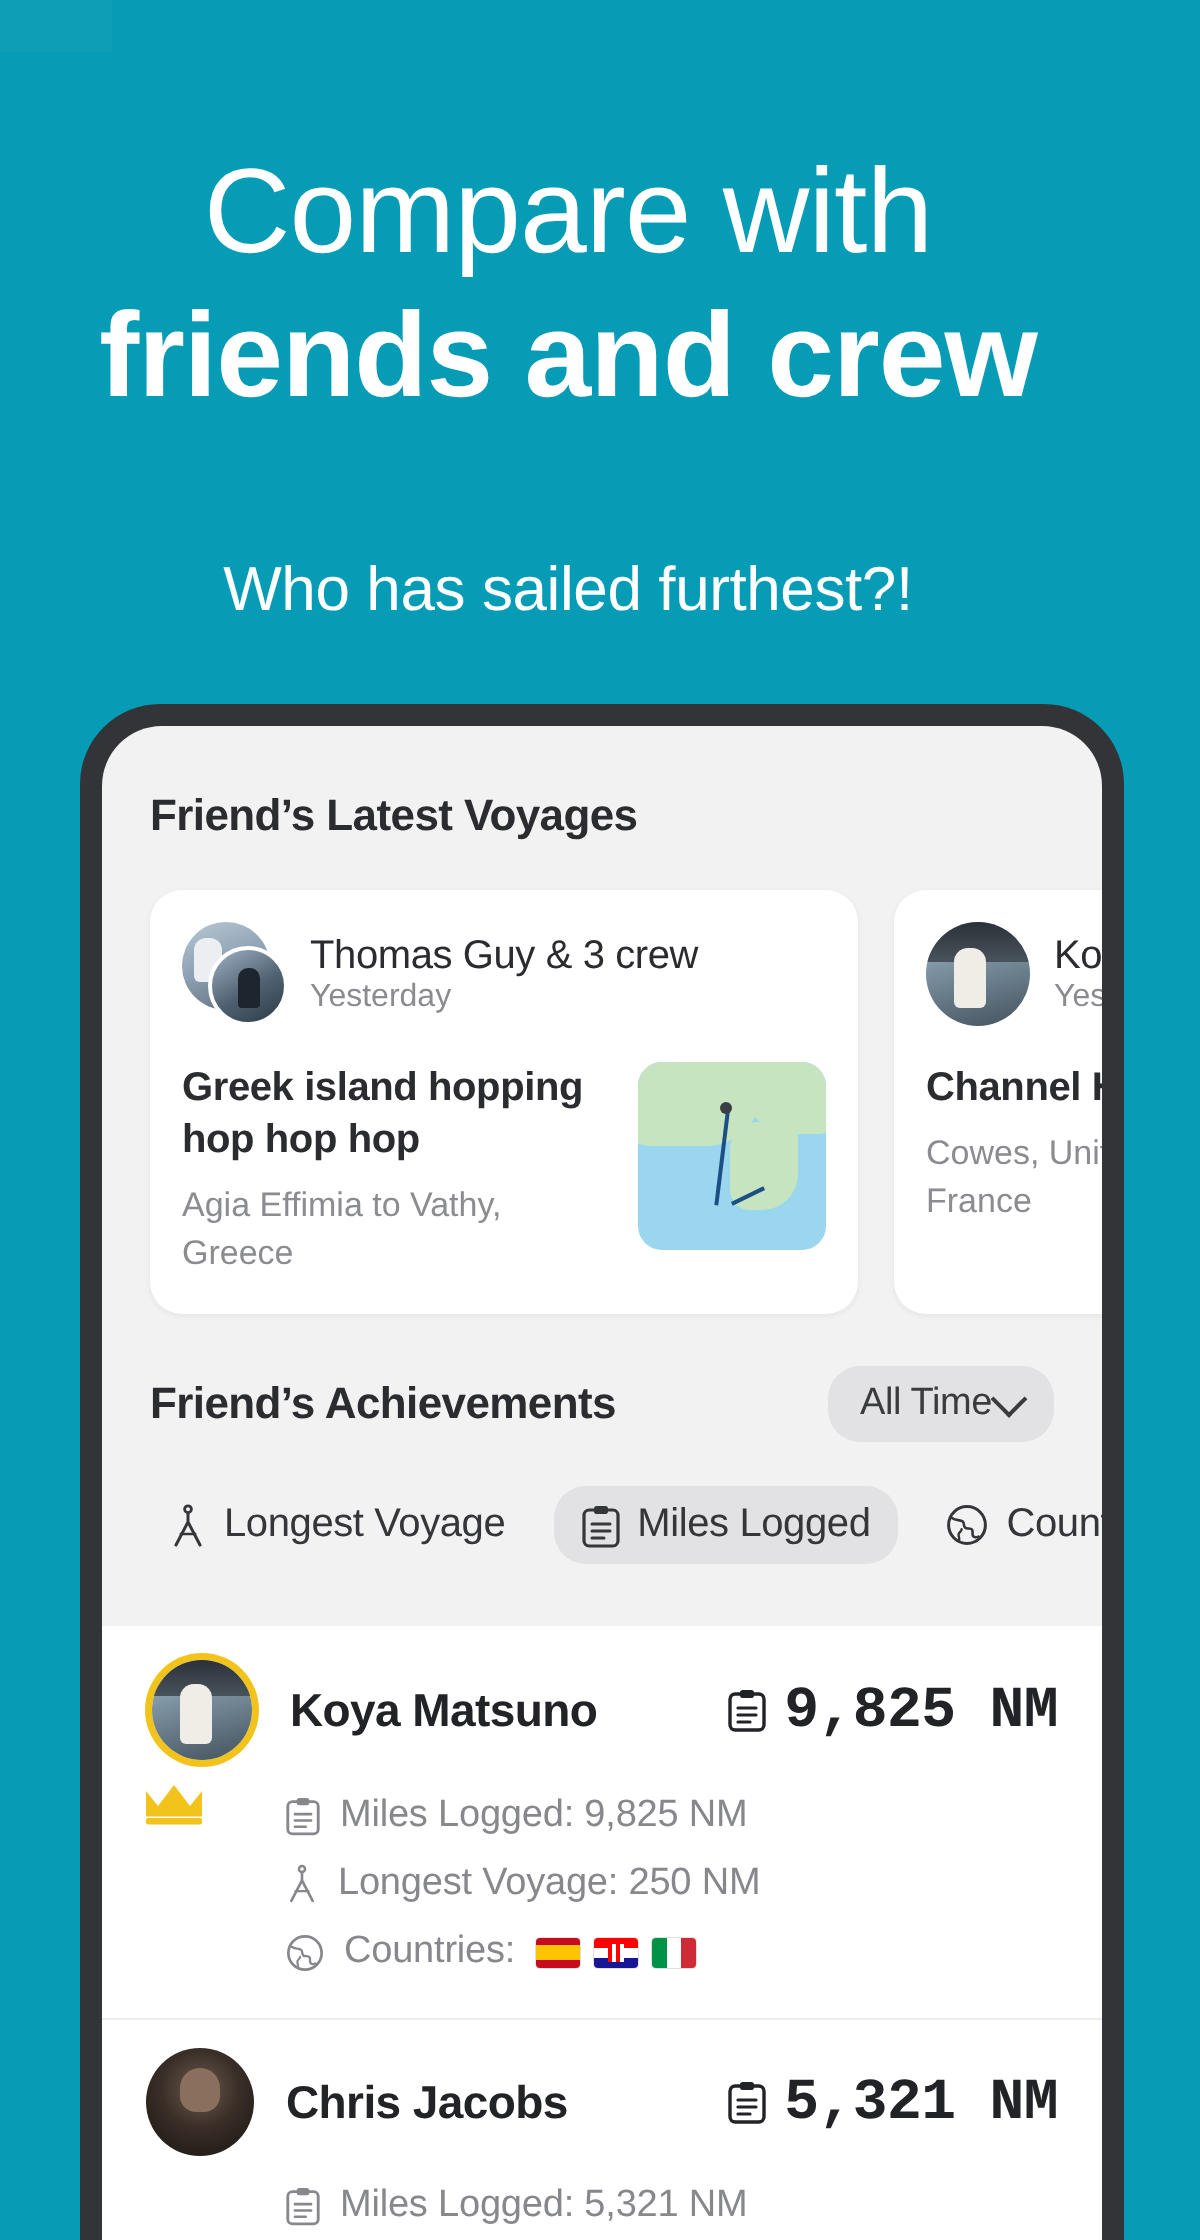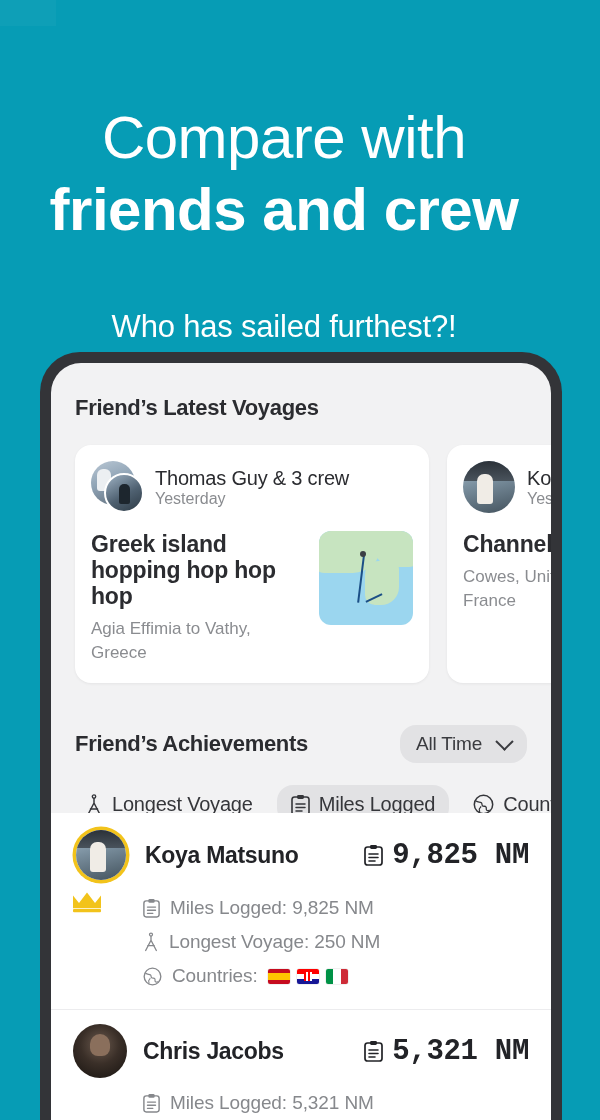--- a/index.html
+++ b/index.html
@@ -23,21 +23,21 @@
     width: 56px; height: 26px;
     background: rgba(255,255,255,0.035);
     pointer-events: none;
   }
 
   
   .hero {
     position: absolute;
     left: 0; top: 0;
     width: 568px;
-    padding-top: 102px;
+    padding-top: 70px;
     text-align: center;
   }
   .hero h1 {
     color: #ffffff;
     font-size: 60px;
     line-height: 72px;
     font-weight: 400;
     letter-spacing: -0.5px;
   }
   .hero h1 .l2 { display: block; font-weight: bold; }
@@ -166,21 +166,21 @@
     color: #8a8c90;
     margin-top: 0;
   }
   .vc-body {
     display: flex;
     gap: 14px;
     margin-top: 18px;
   }
   .vc-text { flex: 1 1 auto; min-width: 0; }
   .vc-trip {
-    font-size: 23px;
+    font-size: 20px;
     font-weight: 700;
     color: #2b2c30;
     line-height: 26px;
     letter-spacing: -0.2px;
   }
   .vc-route {
     font-size: 17px;
     color: #8a8c90;
     line-height: 24px;
     margin-top: 8px;
@@ -230,26 +230,26 @@
     width: 6px; height: 6px;
     border-radius: 50%;
     background: #3b3f45;
   }
 
   
   .ach-head {
     display: flex;
     align-items: center;
     justify-content: space-between;
-    padding: 42px 24px 0 24px;
+    padding: 26px 24px 0 24px;
   }
   .chip-alltime {
     display: inline-flex;
     align-items: center;
-    gap: 16px;
+    gap: 2px;
     background: #e2e2e4;
     border-radius: 16px;
     padding: 8px 16px;
     font-size: 19px;
     color: #3a3b3f;
     letter-spacing: -0.2px;
   }
   .chev {
     width: 13px; height: 13px;
     border-right: 2.2px solid #3a3b3f;

